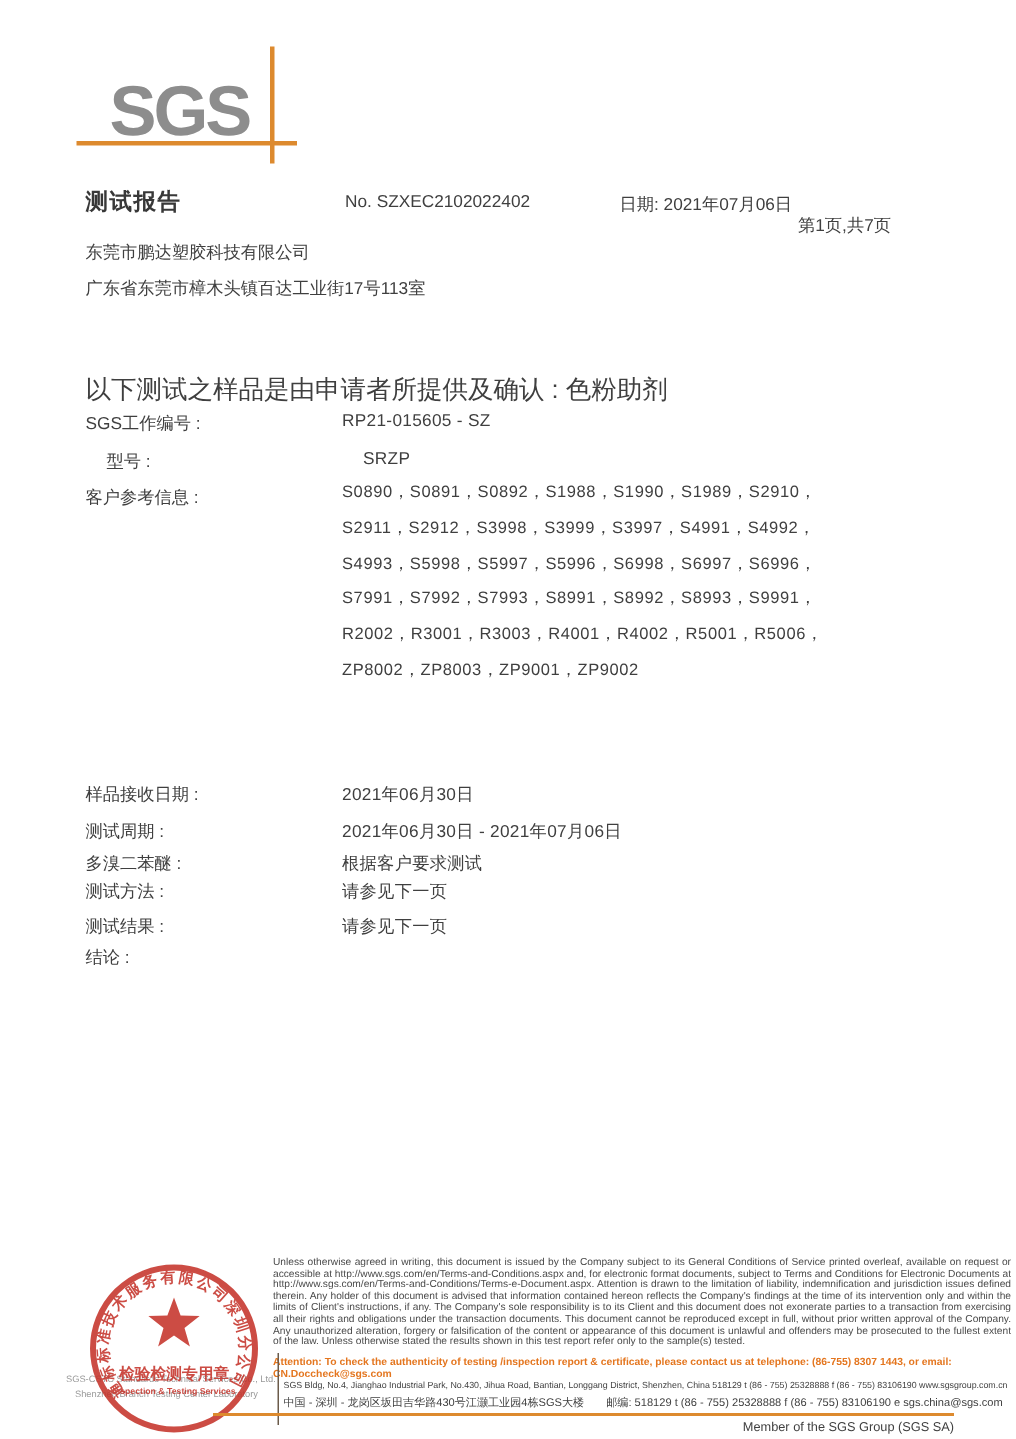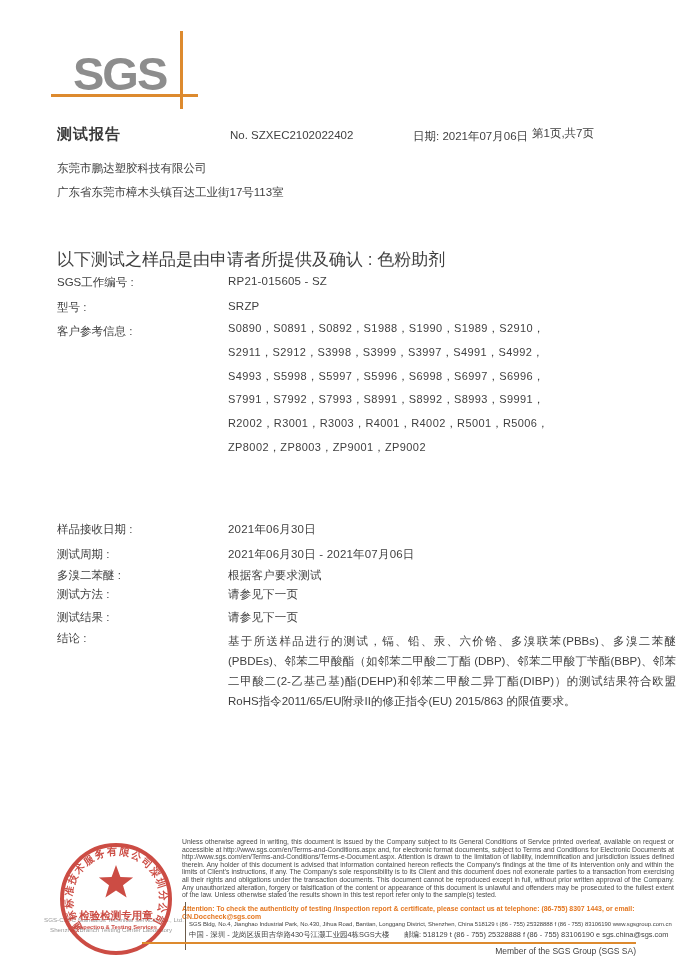--- a/index.html
+++ b/index.html
@@ -9,29 +9,29 @@
   }
   .abs{position:absolute;}
   
   .logo-text{left:73px;top:34px;font-size:47px;font-weight:bold;color:#8d8d8d;letter-spacing:-2px;margin-top:12px;}
   .logo-hline{left:51px;top:94px;width:147px;height:3px;background:#dd8a2e;}
   .logo-vline{left:180px;top:31px;width:3px;height:78px;background:#dd8a2e;}
   
   .doc-title{left:57px;top:125px;font-size:15px;font-weight:bold;color:#383838;letter-spacing:1px;}
   .report-no{left:230px;top:129px;font-size:11.5px;}
   .report-date{left:413px;top:129px;font-size:11.5px;}
-  .report-page{left:532px;top:126px;font-size:11.5px;}
+  .report-page{left:532px;top:143px;font-size:11.5px;}
   
   .app-name{left:57px;top:161px;font-size:11.5px;}
   .app-addr{left:57px;top:185px;font-size:11.5px;}
   .sample-statement{left:57px;top:248px;font-size:17px;}
   
   .lbl{left:57px;font-size:11.5px;}
   .val{left:228px;font-size:11.5px;letter-spacing:0.2px;}
-  .t-job{top:275px;} .t-model{top:300px;}
+  .t-job{top:275px;} .t-model{top:300px;margin-left:14px;}
   .t-ref{top:324px;}
   .ref-lines{left:228px;top:317px;width:360px;font-size:11px;line-height:23.8px;letter-spacing:0.4px;}
   .t-recv{top:522px;} .t-period{top:547px;} .t-req{top:568px;}
   .t-method{top:587px;} .t-result{top:610px;} .t-concl{top:631px;}
   .concl-val{left:228px;top:631px;width:448px;font-size:11.5px;line-height:20px;text-align:justify;}
   
   .legal{left:182px;top:838px;width:492px;font-size:6.8px;line-height:7.6px;text-align:justify;color:#4a4a4a;}
   .attention{left:182px;top:905px;width:492px;font-size:6.9px;line-height:7.6px;font-weight:bold;color:#e4761f;}
   .addr-en{left:189px;top:921px;width:486px;font-size:5.9px;color:#3f3f3f;white-space:nowrap;}
   .addr-cn{left:189px;top:930px;width:486px;font-size:7.4px;color:#3f3f3f;white-space:nowrap;}
@@ -86,21 +86,20 @@
   <div class="abs lbl t-req">多溴二苯醚 :</div>
   <div class="abs val t-req">根据客户要求测试</div>
 
   <div class="abs lbl t-method">测试方法 :</div>
   <div class="abs val t-method">请参见下一页</div>
 
   <div class="abs lbl t-result">测试结果 :</div>
   <div class="abs val t-result">请参见下一页</div>
 
   <div class="abs lbl t-concl">结论 :</div>
-  <div class="abs concl-val">基于所送样品进行的测试，镉、铅、汞、六价铬、多溴联苯(PBBs)、多溴二苯醚(PBDEs)、邻苯二甲酸酯（如邻苯二甲酸二丁酯 (DBP)、邻苯二甲酸丁苄酯(BBP)、邻苯二甲酸二(2-乙基己基)酯(DEHP)和邻苯二甲酸二异丁酯(DIBP)）的测试结果符合欧盟RoHS指令2011/65/EU附录II的修正指令(EU) 2015/863 的限值要求。</div>
 
   <div class="abs lab-gray-1">SGS-CSTC Standards Technical Services Co., Ltd.</div>
   <div class="abs lab-gray-2">Shenzhen Branch Testing Center Laboratory</div>
 
   <svg class="abs stamp" viewBox="0 0 116 116">
     <circle cx="58" cy="58" r="54" fill="none" stroke="#c5342b" stroke-width="4"></circle>
     <path id="ringPath" d="M 27,89 A 44 44 0 1 1 89,89" fill="none"></path>
     <text font-size="10" font-weight="bold" fill="#c5342b" letter-spacing="1.6">
       <textPath href="#ringPath" startOffset="2">通标标准技术服务有限公司深圳分公司</textPath>
     </text>

